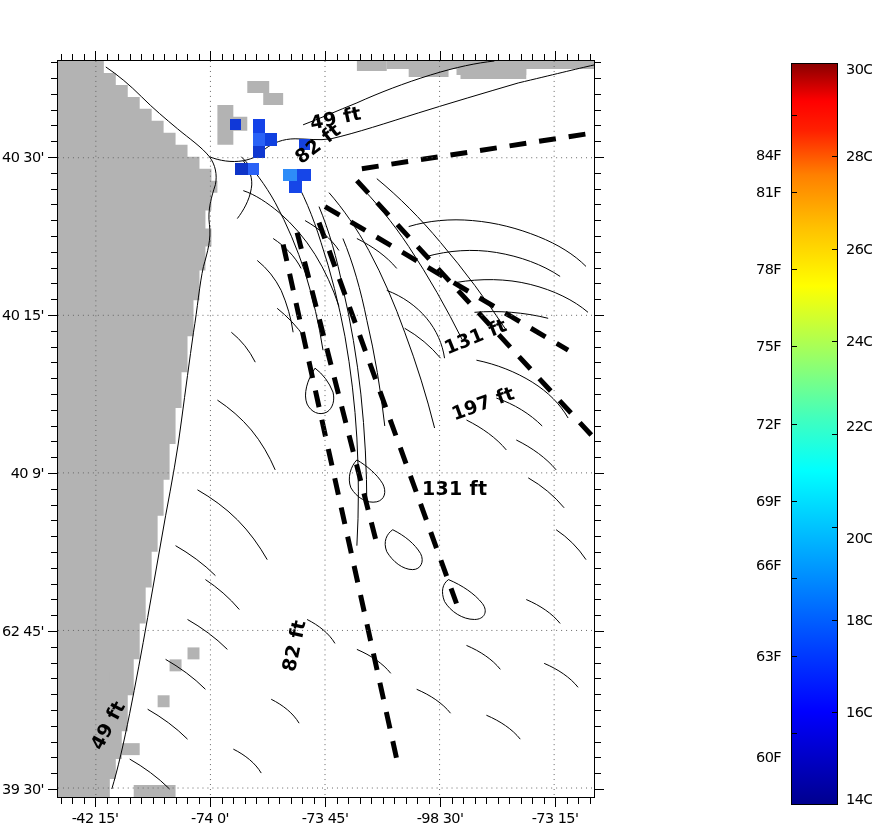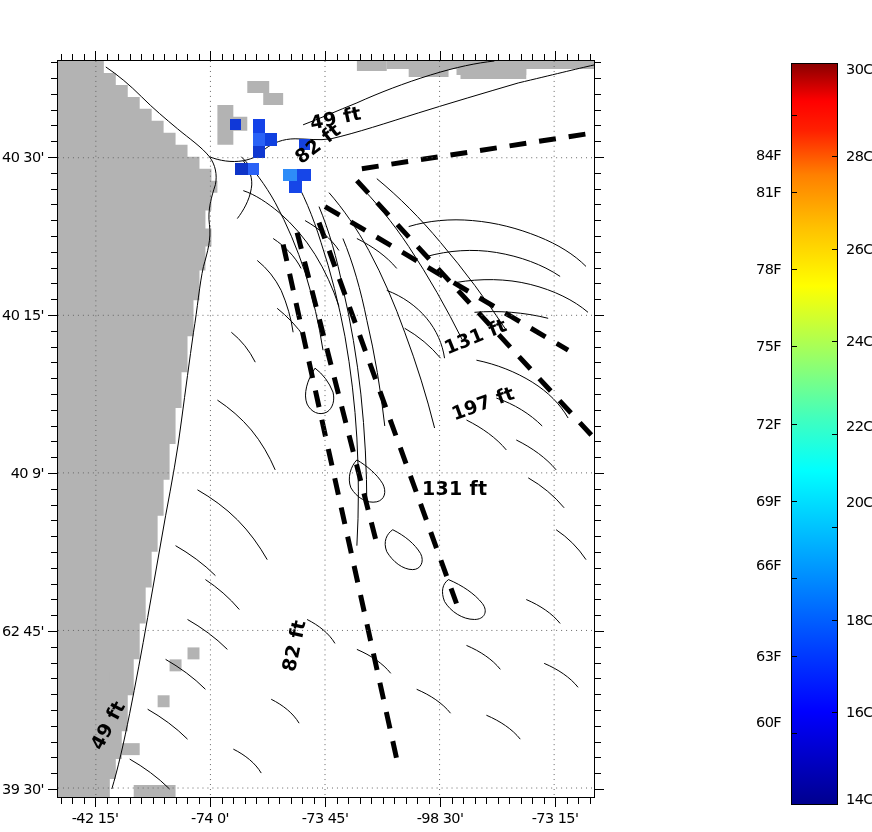--- a/index.html
+++ b/index.html
@@ -427,21 +427,21 @@
       <div class="cb-lab right" style="top: 6px;">30C</div>
       <div class="cb-tick" style="left: 41px; width: 6px; top: 92.75px;"></div>
       <div class="cb-lab right" style="top: 92.75px;">28C</div>
       <div class="cb-tick" style="left: 41px; width: 6px; top: 185.5px;"></div>
       <div class="cb-lab right" style="top: 185.5px;">26C</div>
       <div class="cb-tick" style="left: 41px; width: 6px; top: 278.25px;"></div>
       <div class="cb-lab right" style="top: 278.25px;">24C</div>
       <div class="cb-tick" style="left: 41px; width: 6px; top: 371px;"></div>
       <div class="cb-lab right" style="top: 363px;">22C</div>
       <div class="cb-tick" style="left: 41px; width: 6px; top: 463.75px;"></div>
-      <div class="cb-lab right" style="top: 439px;">20C</div>
+      <div class="cb-lab right" style="top: 475px;">20C</div>
       <div class="cb-tick" style="left: 41px; width: 6px; top: 556.5px;"></div>
       <div class="cb-lab right" style="top: 556.5px;">18C</div>
       <div class="cb-tick" style="left: 41px; width: 6px; top: 649.25px;"></div>
       <div class="cb-lab right" style="top: 649.25px;">16C</div>
       <div class="cb-tick" style="left: 41px; width: 6px; top: 741px;"></div>
       <div class="cb-lab right" style="top: 736px;">14C</div>
       <div class="cb-tick" style="left: 0px; width: 6px; top: 51.5278px;"></div>
       <div class="cb-lab left" style="top: 51.5278px; margin-top: 40px;">84F</div>
       <div class="cb-tick" style="left: 0px; width: 6px; top: 128.819px;"></div>
       <div class="cb-lab left" style="top: 128.819px;">81F</div>
@@ -451,15 +451,15 @@
       <div class="cb-lab left" style="top: 283.403px;">75F</div>
       <div class="cb-tick" style="left: 0px; width: 6px; top: 360.694px;"></div>
       <div class="cb-lab left" style="top: 360.694px;">72F</div>
       <div class="cb-tick" style="left: 0px; width: 6px; top: 437.986px;"></div>
       <div class="cb-lab left" style="top: 437.986px;">69F</div>
       <div class="cb-tick" style="left: 0px; width: 6px; top: 515.278px;"></div>
       <div class="cb-lab left" style="top: 502px;">66F</div>
       <div class="cb-tick" style="left: 0px; width: 6px; top: 592.569px;"></div>
       <div class="cb-lab left" style="top: 592.569px;">63F</div>
       <div class="cb-tick" style="left: 0px; width: 6px; top: 669.861px;"></div>
-      <div class="cb-lab left" style="top: 659px;">60F</div>
+      <div class="cb-lab left" style="top: 694px;">60F</div>
     </div>
 </div>
 
 </body></html>

